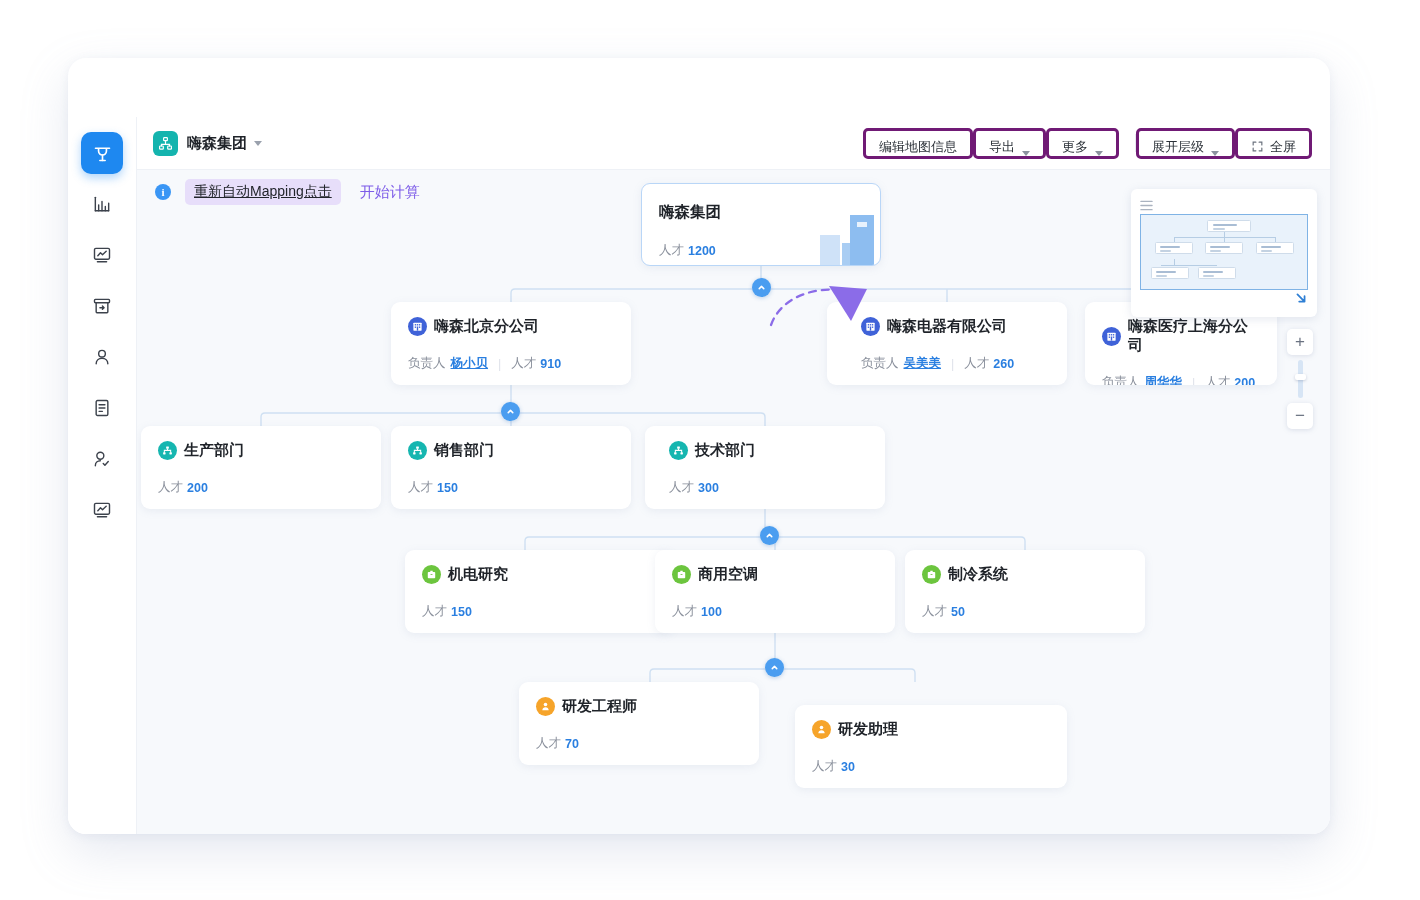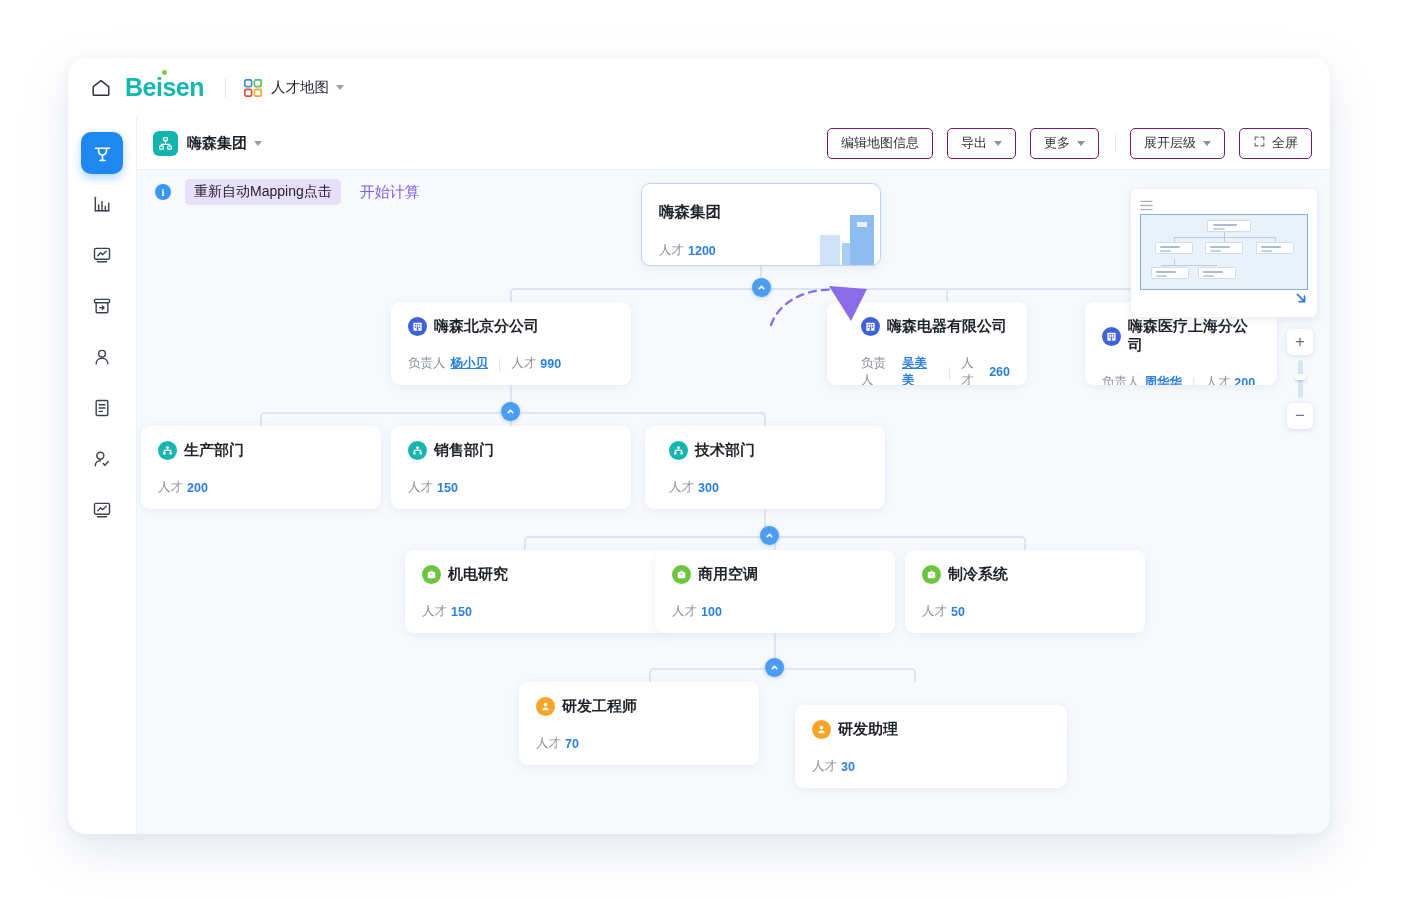--- a/index.html
+++ b/index.html
@@ -63,42 +63,42 @@
     padding: 0 18px 0 16px;
   }
   .group-chip { display: flex; align-items: center; }
   .group-badge {
     width: 25px; height: 25px; border-radius: 6px; background: #14b4ae;
     display: flex; align-items: center; justify-content: center; margin-right: 9px;
   }
   .group-name { font-size: 15px; font-weight: 700; color: #1f2329; }
   .hdr-actions { margin-left: auto; display: flex; align-items: center; }
   .btn {
-    height: 31px; padding: 0 13px; border: 1px solid #701a75; border-radius: 5px;
-    background: #fff; font-size: 13px; color: #2b3138; display: flex; align-items: center;
-    margin-left: 14px; white-space: nowrap; font-family: inherit;
+    height: 31px; padding: 0 13px; border: 3px solid #701a75; border-radius: 5px;
+    background: #fff; font-size: 13px; color: #2b3138; display: flex; align-items: flex-end;
+    margin-left: 0; white-space: nowrap; font-family: inherit;
   }
   .btn .caret { border-top-color:#8b929e; }
   .hdr-divider { width: 1px; height: 18px; background: #e6eaf1; margin-left: 16px; }
   .fs-icon { margin-right: 6px; }
 
   
   .notice {
     position: absolute; left: 18px; top: 62px;
     display: flex; align-items: center; font-size: 14px; color: #1f2329; z-index: 6;
   }
   .info-dot {
     width: 16px; height: 16px; border-radius: 50%; background: #3a96f5;
     color: #fff; font-size: 11px; font-weight: 700; display:flex; align-items:center; justify-content:center;
     margin-right: 8px; font-family: "Liberation Serif", serif;
   }
   .notice-text { letter-spacing: 0.1px; }
   .remap-chip {
     background: #e7defa; color: #22252b; border-radius: 5px;
-    padding: 4px 9px; margin-left: 6px; font-size: 14px;
+    padding: 4px 9px; margin-left: 6px; font-size: 14px; text-decoration: underline;
   }
   .start-calc { color: #7d5ce8; font-size: 15px; margin-left: 19px; }
 
   
   .anno-arrow { position: absolute; left: 630px; top: 160px; z-index: 7; pointer-events: none; }
 
   
   .canvas { position: absolute; left: 0; top: 54px; width: 1194px; height: 663px; overflow: hidden; }
   .links { position: absolute; left: 0; top: 0; }
 
@@ -155,42 +155,20 @@
   }
   .ztrack { width: 5px; height: 38px; background: #d7e5f5; margin: 5px auto; border-radius: 3px; position: relative; }
   .zthumb { position: absolute; left: -3px; top: 14px; width: 11px; height: 6px; background: #fff; border-radius: 2px; box-shadow: 0 1px 3px rgba(120,135,165,0.4); }
 </style>
 </head>
 <body>
 
 <div id="root">
   <div class="app-window">
 
-    <div class="topbar">
-      <span class="home-icon">
-        <svg width="22" height="22" viewBox="0 0 24 24" fill="none" stroke="#2b3138" stroke-width="1.6" stroke-linecap="round" stroke-linejoin="round">
-          <path d="M3.5 10.5 12 4l8.5 6.5V19a1 1 0 0 1-1 1h-15a1 1 0 0 1-1-1z"></path>
-        </svg>
-      </span>
-      <span class="brand">
-        <span>Beisen</span>
-        <span class="dot"></span>
-      </span>
-      <span class="topbar-sep"></span>
-      <span class="tm-icon">
-        <svg width="18" height="18" viewBox="0 0 18 18">
-          <rect x="0.8" y="0.8" width="6.8" height="6.8" rx="1.6" fill="none" stroke="#3f8ae0" stroke-width="1.7"></rect>
-          <rect x="10.4" y="0.8" width="6.8" height="6.8" rx="1.6" fill="none" stroke="#57c06a" stroke-width="1.7"></rect>
-          <rect x="0.8" y="10.4" width="6.8" height="6.8" rx="1.6" fill="none" stroke="#e2504a" stroke-width="1.7"></rect>
-          <rect x="10.4" y="10.4" width="6.8" height="6.8" rx="1.6" fill="none" stroke="#efab2e" stroke-width="1.7"></rect>
-        </svg>
-      </span>
-      <span class="tm-label">人才地图</span>
-      <span class="caret"></span>
-    </div>
 
     <div class="rail">
       <div class="rail-item active">
         <svg width="21" height="21" viewBox="0 0 24 24" fill="none" stroke="#fff" stroke-width="1.9" stroke-linecap="round">
           <path d="M4 6h16M7.5 6v3.2a4.5 4.5 0 0 0 4.5 4.5 4.5 4.5 0 0 0 4.5-4.5V6"></path>
             <path d="M12 13.7V20"></path>
             <path d="M9 20h6"></path>
         </svg>
       </div>
       <div class="rail-item">
@@ -350,25 +328,25 @@
                   </g>
                 </svg>
             </span>
             <span>嗨森北京分公司</span>
           </div>
           <div class="node-meta">
             <span>负责人</span>
             <span class="name">杨小贝</span>
             <span class="mid">|</span>
             <span>人才</span>
-            <span class="val">990</span>
-          </div>
-        </div>
-
-        <div class="node" style="left:690px; top:131px; width:200px; height:83px;padding-left:34px;">
+            <span class="val">910</span>
+          </div>
+        </div>
+
+        <div class="node" style="left:690px; top:131px; width:240px; height:83px;padding-left:34px;">
           <div class="node-title">
             <span class="n-ico company">
               <svg width="11" height="11" viewBox="0 0 16 16" fill="#fff">
                   <rect x="2" y="2.5" width="12" height="11.5" rx="0.8"></rect>
                   <g fill="#3f62d8">
                     <rect x="4" y="4.5" width="2" height="2"></rect>
                     <rect x="7" y="4.5" width="2" height="2"></rect>
                     <rect x="10" y="4.5" width="2" height="2"></rect>
                     <rect x="4" y="8" width="2" height="2"></rect>
                     <rect x="10" y="8" width="2" height="2"></rect>

